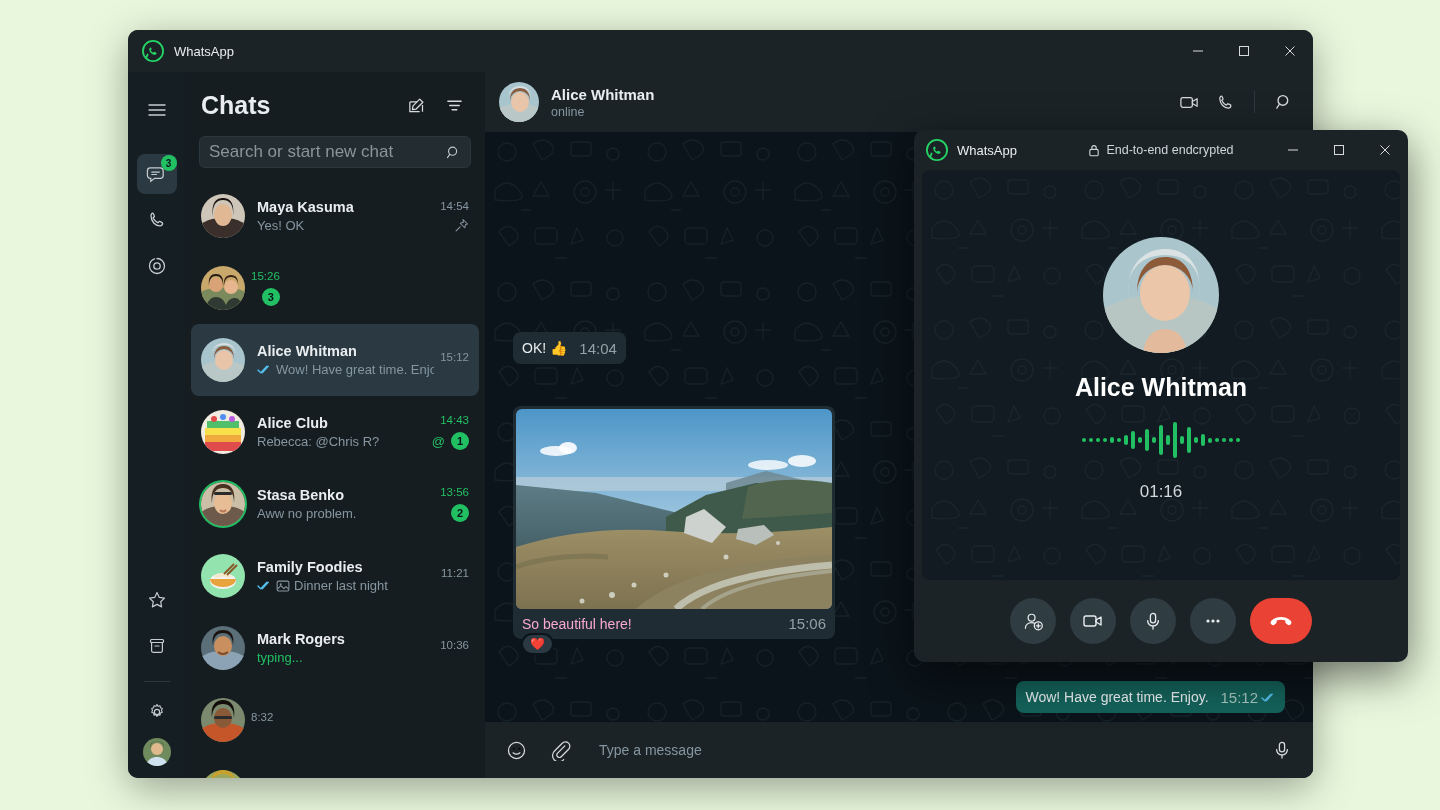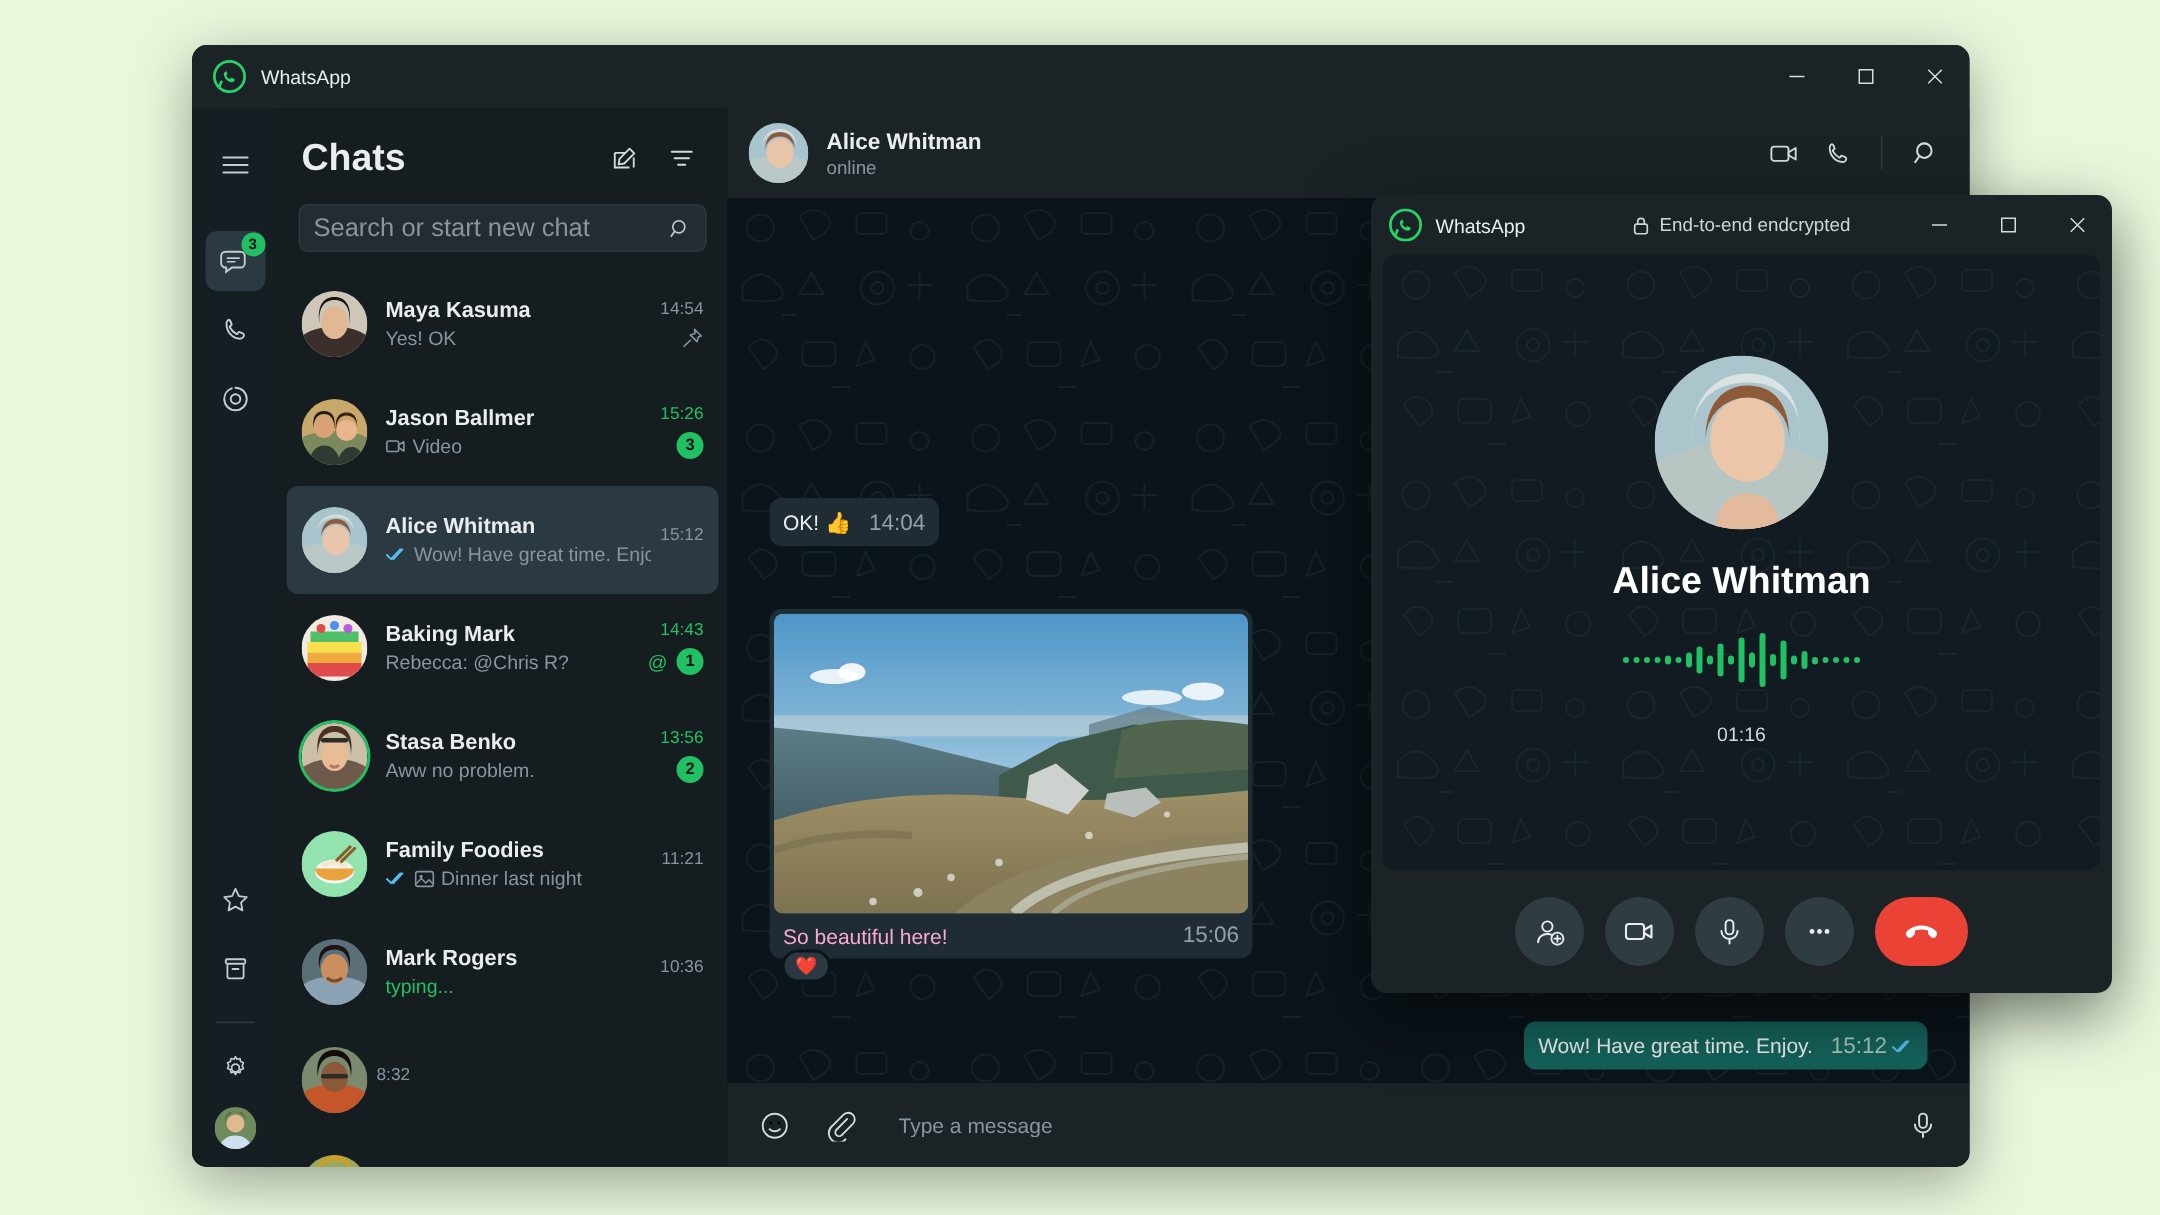--- a/index.html
+++ b/index.html
@@ -260,21 +260,21 @@
   .call-av {
     width: 116px; height: 116px; border-radius: 50%;
     overflow: hidden; margin-top: 67px; position: relative; z-index: 2;
   }
   .call-name {
     color: #fff; font-size: 25px; font-weight: bold;
     margin-top: 20px; z-index: 2;
   }
   .wave { margin-top: 18px; display: flex; align-items: center; gap: 3px; height: 40px; z-index: 2; }
   .wave span { width: 4px; background: #21c063; border-radius: 3px; display: block; }
-  .call-timer { color: #d2d8db; font-size: 13px; margin-top: 22px; z-index: 2; }
+  .call-timer { color: #d2d8db; font-size: 17px; margin-top: 22px; z-index: 2; }
 
   .call-bar {
     height: 82px; flex: none;
     display: flex; align-items: center; justify-content: center; gap: 14px;
   }
   .cbtn {
     width: 46px; height: 46px; border-radius: 50%;
     background: #2f3c42; color: #e9edef;
     display: flex; align-items: center; justify-content: center;
   }
@@ -433,30 +433,20 @@
         <div class="chat-row">
           <div class="chat-av"><svg viewBox="0 0 44 44" width="44" height="44">
               <rect width="44" height="44" fill="#c9a96b"></rect>
               <path d="M0 26c8-6 36-6 44 0v18H0z" fill="#7a8a5c"></path>
               <circle cx="15" cy="19" r="7" fill="#d9a277"></circle>
               <circle cx="30" cy="21" r="7" fill="#e7b58e"></circle>
               <path d="M8 20c0-7 3-10 7-10s7 3 7 10c1-9-2-12-7-12S7 11 8 20z" fill="#241a14"></path>
               <path d="M23 22c0-8 3-11 7-11s8 3 7 11c1-10-2-13-7-13s-8 3-7 13z" fill="#3a2317"></path>
               <path d="M4 44c2-9 6-13 11-13s8 3 10 8c2-5 5-7 9-7 4 0 7 4 8 12z" fill="#2f3a33"></path>
             </svg></div>
-          <div class="chat-main">
-            <div class="chat-name">Jason Ballmer</div>
-            <div class="chat-sub">
-              <svg width="14" height="13" viewBox="0 0 16 14" style="color:#8696a0">
-                <rect x="1" y="3" width="9" height="8" rx="1.6" fill="none" stroke="currentColor" stroke-width="1.2"></rect>
-                <path d="M10 6l4-2.4v7L10 8z" fill="none" stroke="currentColor" stroke-width="1.2" stroke-linejoin="round"></path>
-              </svg>
-              <span>Video</span>
-            </div>
-          </div>
           <div class="chat-meta">
             <div class="chat-time unread">15:26</div>
             <div class="meta-row">
               <span class="chat-badge">3</span>
             </div>
           </div>
         </div>
         <div class="chat-row selected">
           <div class="chat-av"><svg viewBox="0 0 44 44" width="44" height="44">
               <rect width="44" height="44" fill="#a8c4cc"></rect>
@@ -484,21 +474,21 @@
               <rect width="44" height="44" fill="#f2ebe0"></rect>
               <path d="M4 32h36v9H4z" fill="#e04b4b"></path>
               <path d="M4 25h36v7H4z" fill="#f0a93c"></path>
               <path d="M4 18h36v7H4z" fill="#f7e04a"></path>
               <path d="M6 11h32v7H6z" fill="#4fbf6a"></path>
               <circle cx="13" cy="9" r="3" fill="#e04b4b"></circle>
               <circle cx="22" cy="7" r="3" fill="#4f8ef0"></circle>
               <circle cx="31" cy="9" r="3" fill="#b95ce0"></circle>
             </svg></div>
           <div class="chat-main">
-            <div class="chat-name">Baking Mark</div>
+            <div class="chat-name">Alice Club</div>
             <div class="chat-sub">
               <span>Rebecca: @Chris R?</span>
             </div>
           </div>
           <div class="chat-meta">
             <div class="chat-time unread">14:43</div>
             <div class="meta-row">
               <span class="at-icon">@</span>
               <span class="chat-badge">1</span>
             </div>

